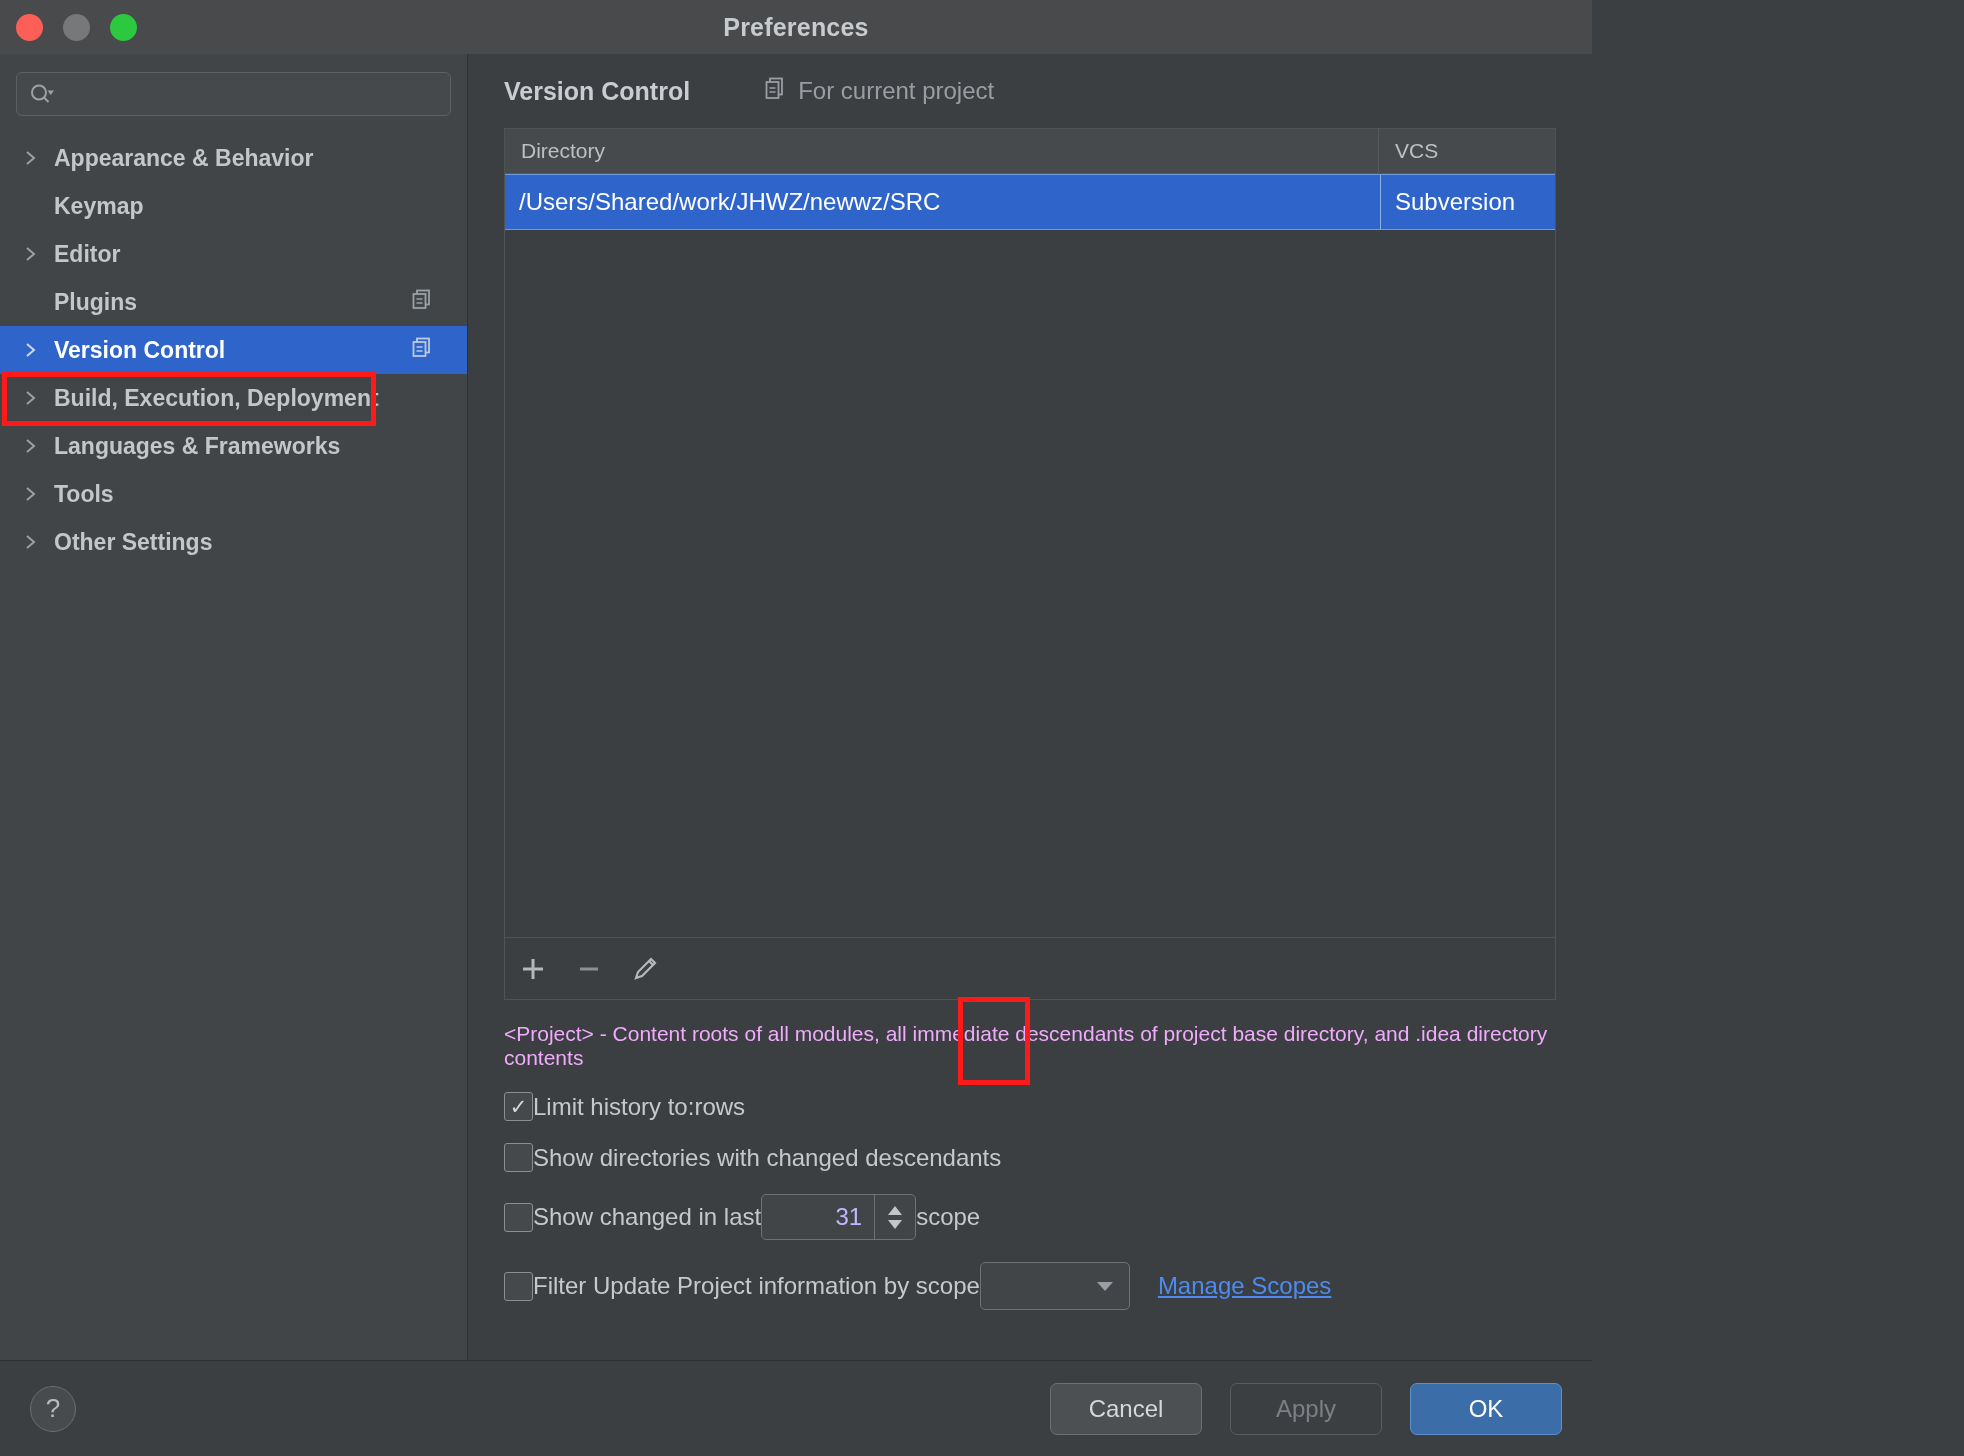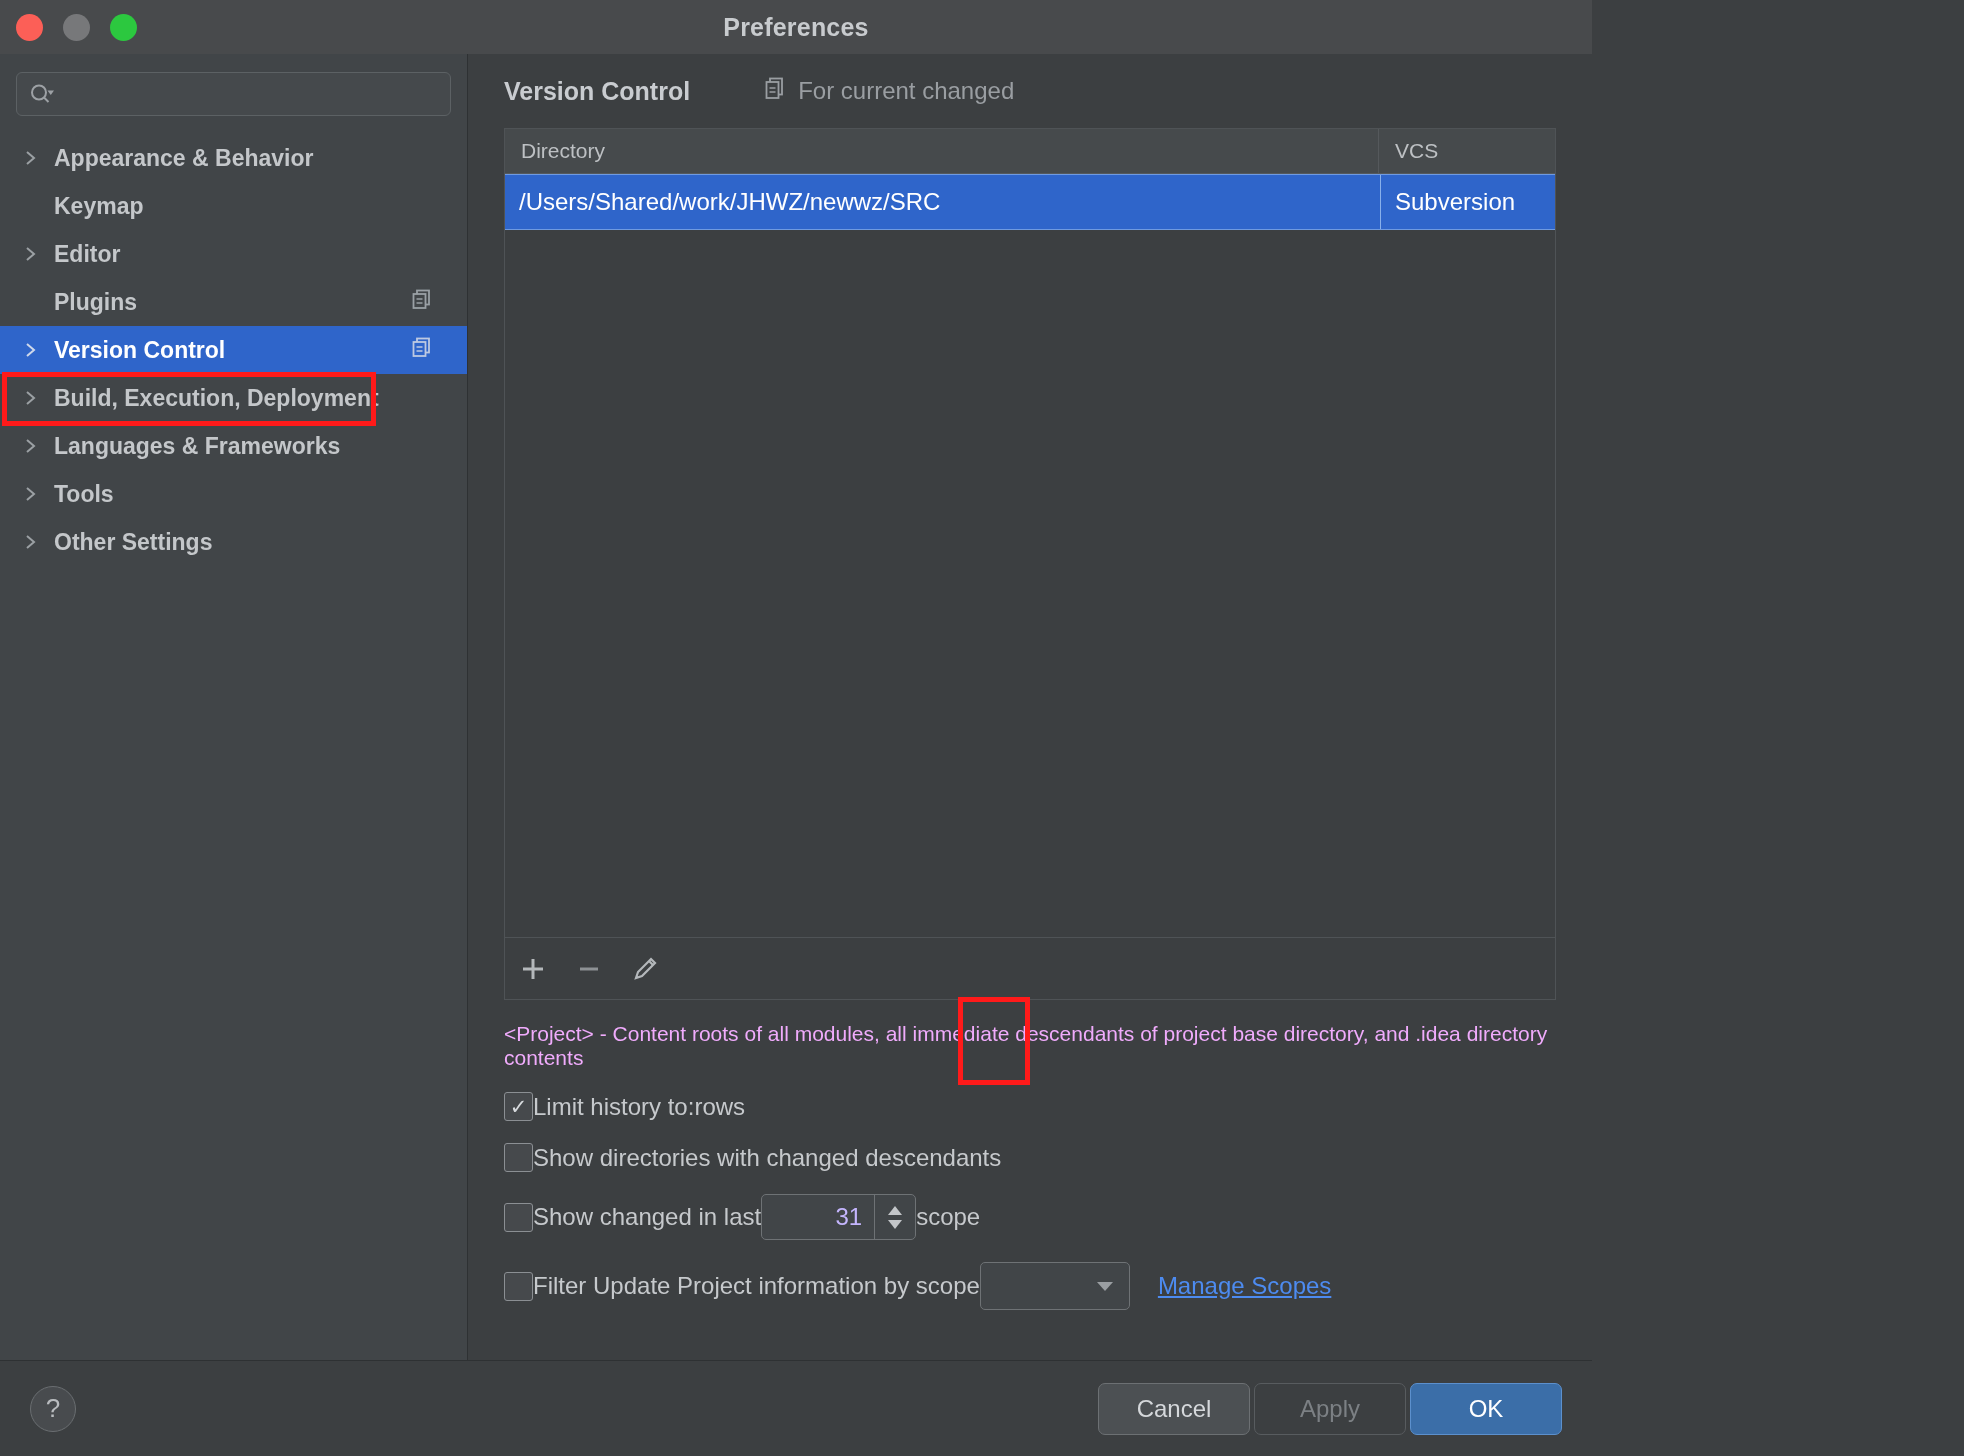--- a/index.html
+++ b/index.html
@@ -343,21 +343,21 @@
   }
   .help-btn {
     width: 44px; height: 44px;
     border-radius: 50%;
     border: 1px solid #6a6e71;
     background: #484b4e;
     color: #b9bcbf;
     font-size: 26px;
     display: flex; align-items: center; justify-content: center;
   }
-  .btns { display: flex; gap: 4px; align-items: center; }
+  .btns { display: flex; gap: 28px; align-items: center; }
   .btn {
     min-width: 152px;
     height: 52px;
     border-radius: 7px;
     display: flex; align-items: center; justify-content: center;
     font-size: 24px;
     box-sizing: border-box;
     padding: 0 20px;
   }
   .btn-cancel { background: #4c5053; border: 1px solid #6c7073; color: #d5d8db; }
@@ -497,21 +497,21 @@
         <div class="main-title">Version Control</div>
         <div class="proj-scope">
           <span>
             <svg width="22" height="24" viewBox="0 0 22 24">
               <rect x="6" y="2.5" width="12" height="16" fill="none" stroke="#9a9ea2" stroke-width="1.8"></rect>
               <rect x="2.5" y="6" width="12" height="16" fill="#3c3f41" stroke="#9a9ea2" stroke-width="1.8"></rect>
               <line x1="5.5" y1="12" x2="11.5" y2="12" stroke="#9a9ea2" stroke-width="1.5"></line>
               <line x1="5.5" y1="16" x2="11.5" y2="16" stroke="#9a9ea2" stroke-width="1.5"></line>
             </svg>
           </span>
-          <span>For current changed</span>
+          <span>For current project</span>
         </div>
       </div>
 
       <div class="table">
         <div class="thead">
           <div class="th dir">Directory</div>
           <div class="th vcs">VCS</div>
         </div>
         <div class="tbody">
           <div class="trow">

